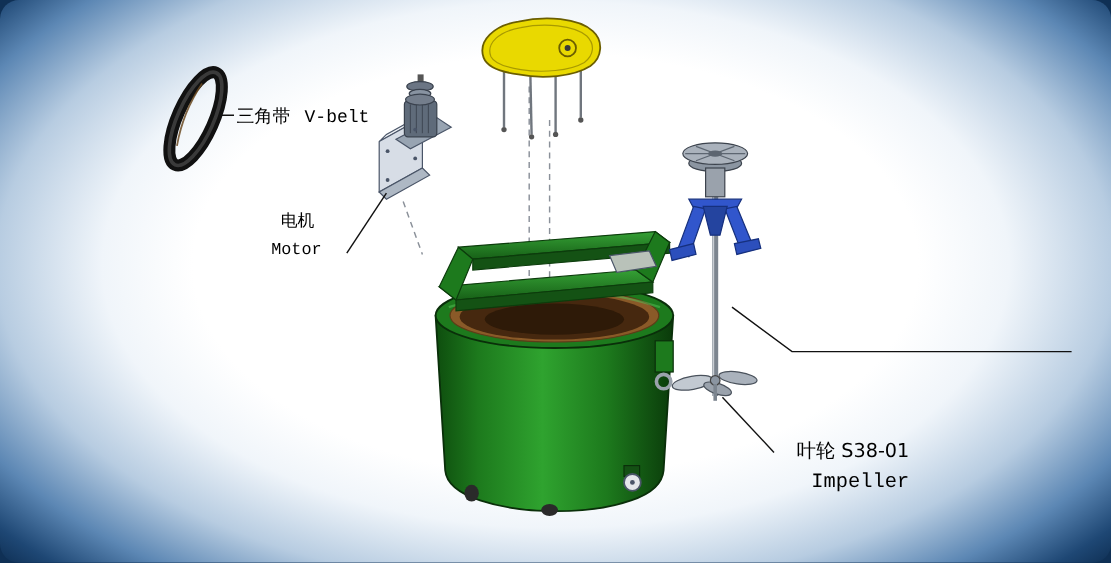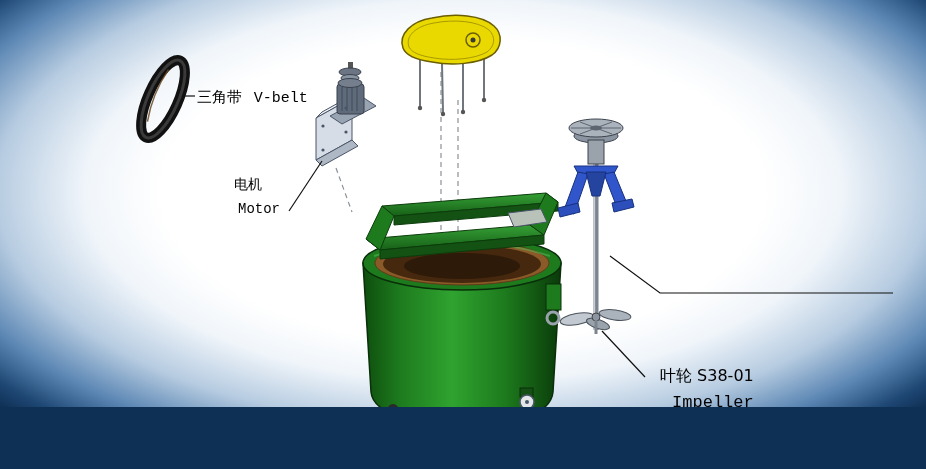--- a/index.html
+++ b/index.html
@@ -1,26 +1,27 @@
 <!DOCTYPE html>
 <html><head>
 <meta charset="utf-8">
 <style>
   html,body{margin:0;padding:0;background:#0f3055;}
   .stage{
-    position:relative;width:926px;height:407px;overflow:hidden;
+    position:relative;width:926px;height:469px;overflow:hidden;
     background: radial-gradient(ellipse 68% 78% at 50% 47%,
       #ffffff 48%, #f0f5fa 60%, #b7cce1 74%, #5c87b4 86%, #1e4774 95%, #0f3055 100%);
     font-family:"DejaVu Sans","Liberation Sans",sans-serif;
+    border-radius:16px;
   }
   .stage > svg{position:absolute;left:0;top:0;}
   .label{position:absolute;color:#000;line-height:1.25;white-space:nowrap;}
   .zh{font-family:"DejaVu Sans","Liberation Sans",sans-serif;}
   .en{font-family:"Liberation Mono","DejaVu Sans Mono",monospace;}
-  .lbl-line{display:block;margin-left:12px;}
+  .lbl-line{display:block;}
 </style>
 </head>
 <body>
 
 <div class="stage">
 
   <svg viewBox="0 0 926 469" width="926" height="469">
     <defs>
       <linearGradient id="tankGrad" x1="0" y1="0" x2="1" y2="0">
         <stop offset="0" stop-color="#0e4d0e"></stop>
@@ -161,18 +162,18 @@
     <span class="zh">三角带</span>
     <span class="en" style="margin-left:7px;">V-belt</span>
   </div>
 
   <div class="label" style="left:226px;top:176px;font-size:14px;">
     <span class="lbl-line zh" style="margin-left:8px;">电机</span>
     <span class="lbl-line en" style="margin-top:7px;">Motor</span>
   </div>
 
 
-  <div class="label" style="left:648px;top:366px;font-size:16px;">
+  <div class="label" style="left:664px;top:366px;font-size:16px;">
     <span class="lbl-line zh">叶轮 S38-01</span>
     <span class="lbl-line en" style="margin-top:6px;font-size:17px;text-align:right;">Impeller</span>
   </div>
 
 </div>
 
 </body></html>

